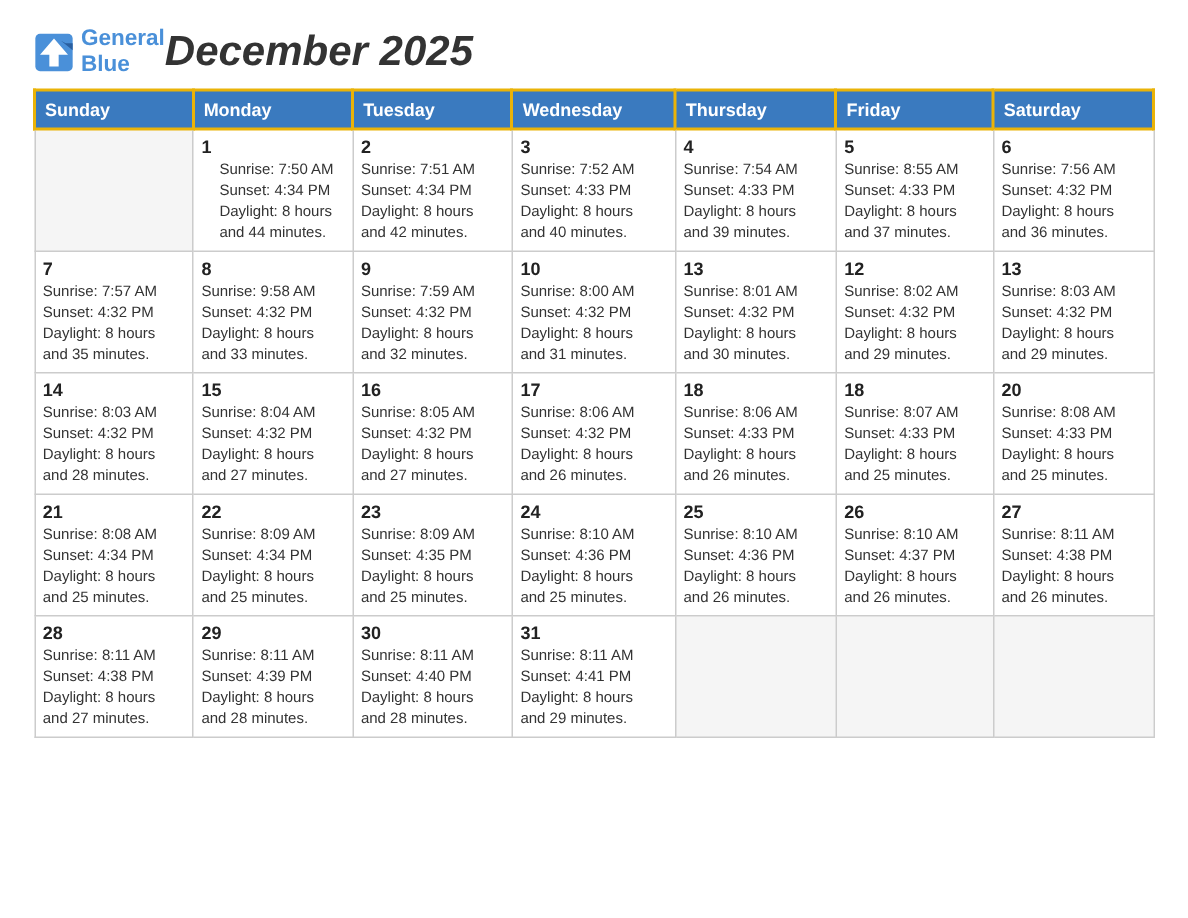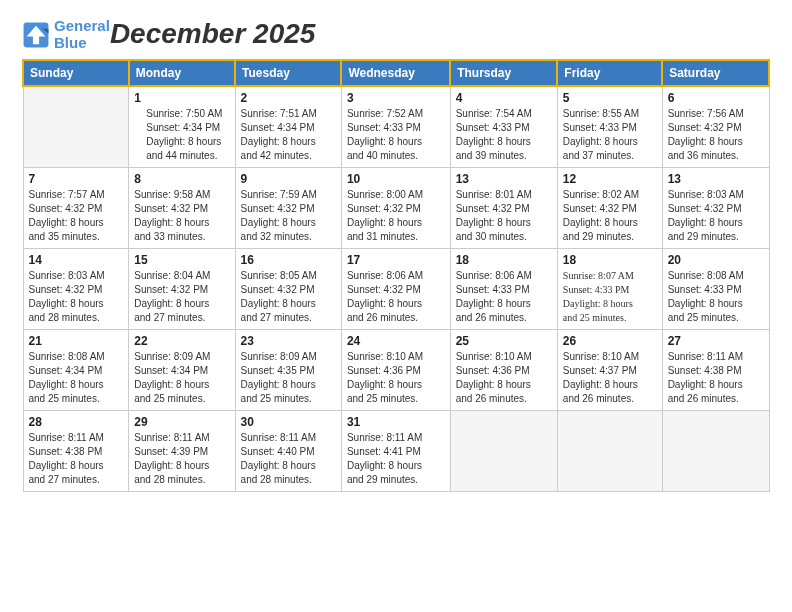--- a/index.html
+++ b/index.html
@@ -254,21 +254,21 @@
           </td>
           <td>
             <span class="day-number">18</span>
             <div class="day-info" style="white-space: pre-line;">Sunrise: 8:06 AM
 Sunset: 4:33 PM
 Daylight: 8 hours
 and 26 minutes.</div>
           </td>
           <td>
             <span class="day-number">18</span>
-            <div class="day-info" style="white-space: pre-line; font-family: Liberation Serif, serif;">Sunrise: 8:07 AM
+            <div class="day-info" style="white-space: pre-line;">Sunrise: 8:07 AM
 Sunset: 4:33 PM
 Daylight: 8 hours
 and 25 minutes.</div>
           </td>
           <td>
             <span class="day-number">20</span>
             <div class="day-info" style="white-space: pre-line;">Sunrise: 8:08 AM
 Sunset: 4:33 PM
 Daylight: 8 hours
 and 25 minutes.</div>

